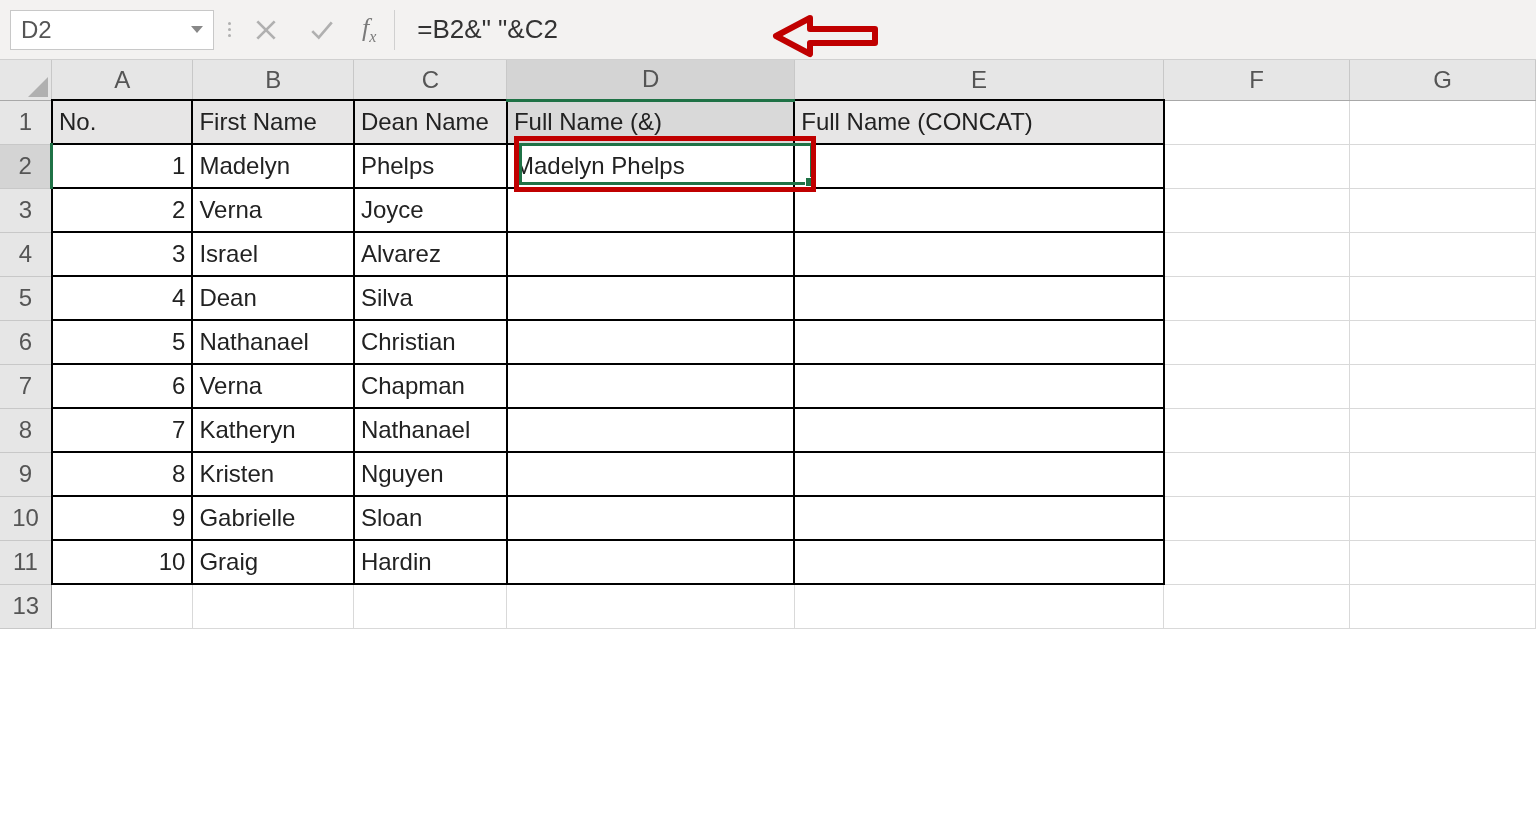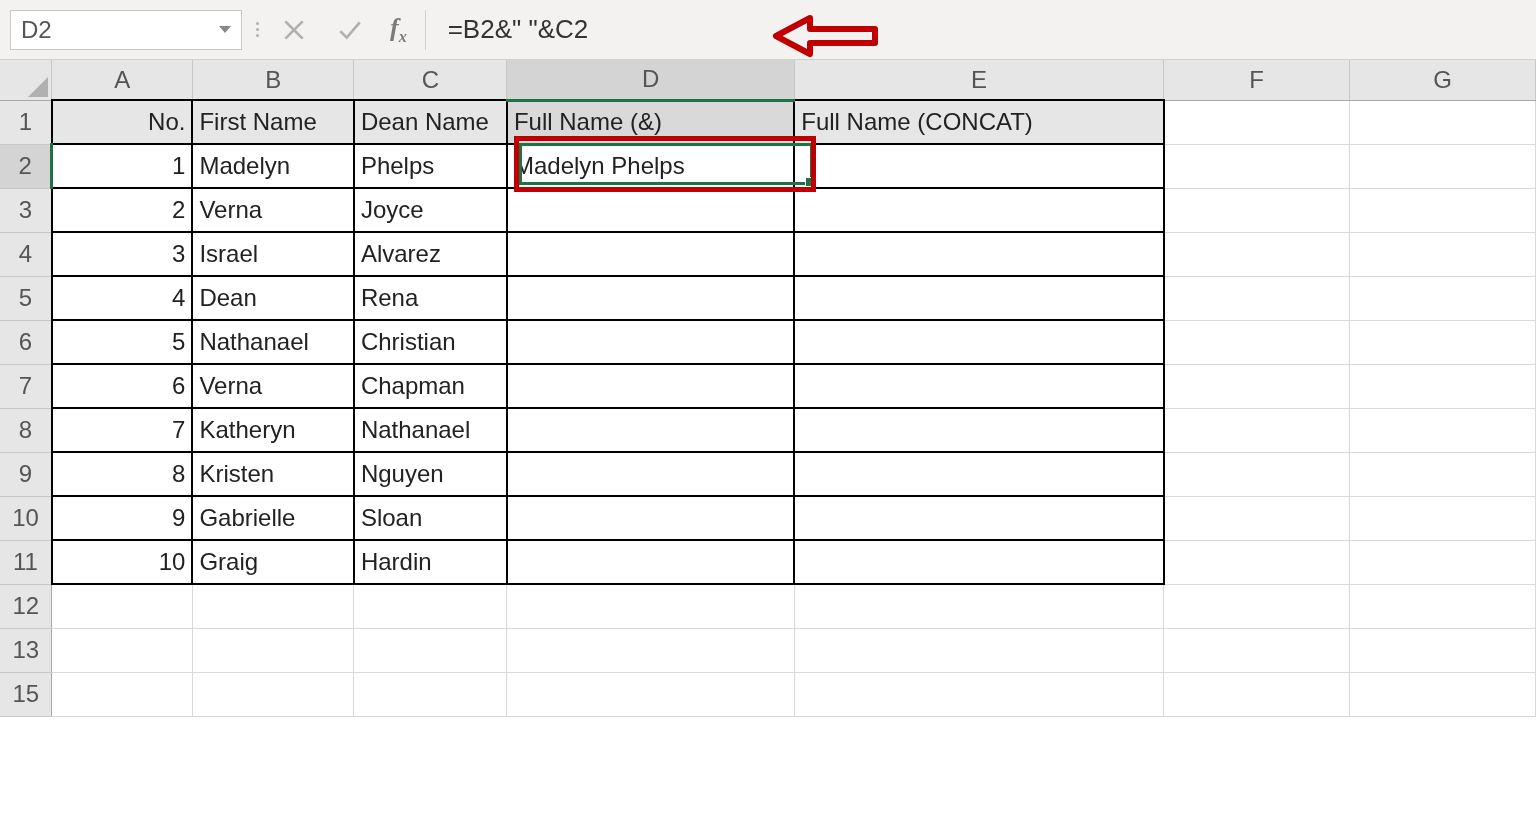--- a/index.html
+++ b/index.html
@@ -14,21 +14,21 @@
     display: flex;
     align-items: center;
     height: 60px;
     background: #f3f2f1;
     border-bottom: 1px solid #d0d0d0;
     padding: 0 10px;
     gap: 12px;
     position: relative;
   }
   .name-box {
-    width: 232px; height: 40px;
+    width: 204px; height: 40px;
     background: #ffffff;
     border: 1px solid #c8c8c8;
     display: flex; align-items: center;
     padding: 0 10px;
     font-size: 24px;
     color: #555;
     justify-content: space-between;
   }
   .name-box-caret {
     width: 0; height: 0;
@@ -45,21 +45,20 @@
     width: 44px; height: 40px;
     display:flex; align-items:center; justify-content:center;
     color:#b0b0b0;
   }
   .fb-btn svg { width:26px; height:26px; }
   .fx-label {
     font-family: "Times New Roman", serif;
     font-style: italic; font-size: 26px;
     color:#7a7a7a;
     padding: 0 6px;
-    font-weight: bold;
   }
   .formula-divider {
     width:1px; height:40px; background:#d0d0d0;
   }
   .formula-input {
     flex:1;
     font-size: 26px;
     height: 40px;
     padding: 0 10px;
     border: none;
@@ -144,21 +143,21 @@
   
   tr.datahdr td.cell.boxed {
     background:#e7e6e6;
   }
   tr.datahdr td.cell.boxed.sel {
     background:#d9d9d9;
   }
   
   .boxedTop { border-top: 2px solid #000 !important; }
   .boxedBottom { border-bottom: 2px solid #000 !important; }
-  .boxedLeft { border-left: 2px solid #000 !important; text-align: right; }
+  .boxedLeft { border-left: 2px solid #000 !important; }
   .boxedRight { border-right: 2px solid #000 !important; }
   .boxedV { border-right: 2px solid #000 !important; }
   .boxedH { border-bottom: 2px solid #000 !important; }
   .num { text-align: right; }
   
   .active-cell-ring {
     position:absolute;
     border: 3px solid #1f7246;
     pointer-events:none;
     background: transparent;
@@ -273,21 +272,21 @@
           <td class="cell boxed boxedV boxedH ">Alvarez</td>
           <td class="cell boxed boxedV boxedH "></td>
           <td class="cell boxed boxedV boxedH boxedRight "></td>
           <td class="cell "></td>
           <td class="cell "></td>
         </tr>
         <tr>
           <th class="rowhdr ">5</th>
           <td class="cell boxed boxedV boxedH boxedLeft  num ">4</td>
           <td class="cell boxed boxedV boxedH ">Dean</td>
-          <td class="cell boxed boxedV boxedH ">Rena</td>
+          <td class="cell boxed boxedV boxedH ">Silva</td>
           <td class="cell boxed boxedV boxedH "></td>
           <td class="cell boxed boxedV boxedH boxedRight "></td>
           <td class="cell "></td>
           <td class="cell "></td>
         </tr>
         <tr>
           <th class="rowhdr ">6</th>
           <td class="cell boxed boxedV boxedH boxedLeft  num ">5</td>
           <td class="cell boxed boxedV boxedH ">Nathanael</td>
           <td class="cell boxed boxedV boxedH ">Christian</td>
@@ -340,41 +339,21 @@
           <th class="rowhdr ">11</th>
           <td class="cell boxed boxedV boxedH boxedLeft boxedBottom  num ">10</td>
           <td class="cell boxed boxedV boxedH boxedBottom ">Graig</td>
           <td class="cell boxed boxedV boxedH boxedBottom ">Hardin</td>
           <td class="cell boxed boxedV boxedH boxedBottom "></td>
           <td class="cell boxed boxedV boxedH boxedRight boxedBottom "></td>
           <td class="cell "></td>
           <td class="cell "></td>
         </tr>
         <tr>
-          <th class="rowhdr">12</th>
-          <td class="cell"></td>
-          <td class="cell"></td>
-          <td class="cell"></td>
-          <td class="cell"></td>
-          <td class="cell"></td>
-          <td class="cell"></td>
-          <td class="cell"></td>
-        </tr>
-        <tr>
           <th class="rowhdr">13</th>
-          <td class="cell"></td>
-          <td class="cell"></td>
-          <td class="cell"></td>
-          <td class="cell"></td>
-          <td class="cell"></td>
-          <td class="cell"></td>
-          <td class="cell"></td>
-        </tr>
-        <tr>
-          <th class="rowhdr">15</th>
           <td class="cell"></td>
           <td class="cell"></td>
           <td class="cell"></td>
           <td class="cell"></td>
           <td class="cell"></td>
           <td class="cell"></td>
           <td class="cell"></td>
         </tr>
       </tbody>
     </table>

